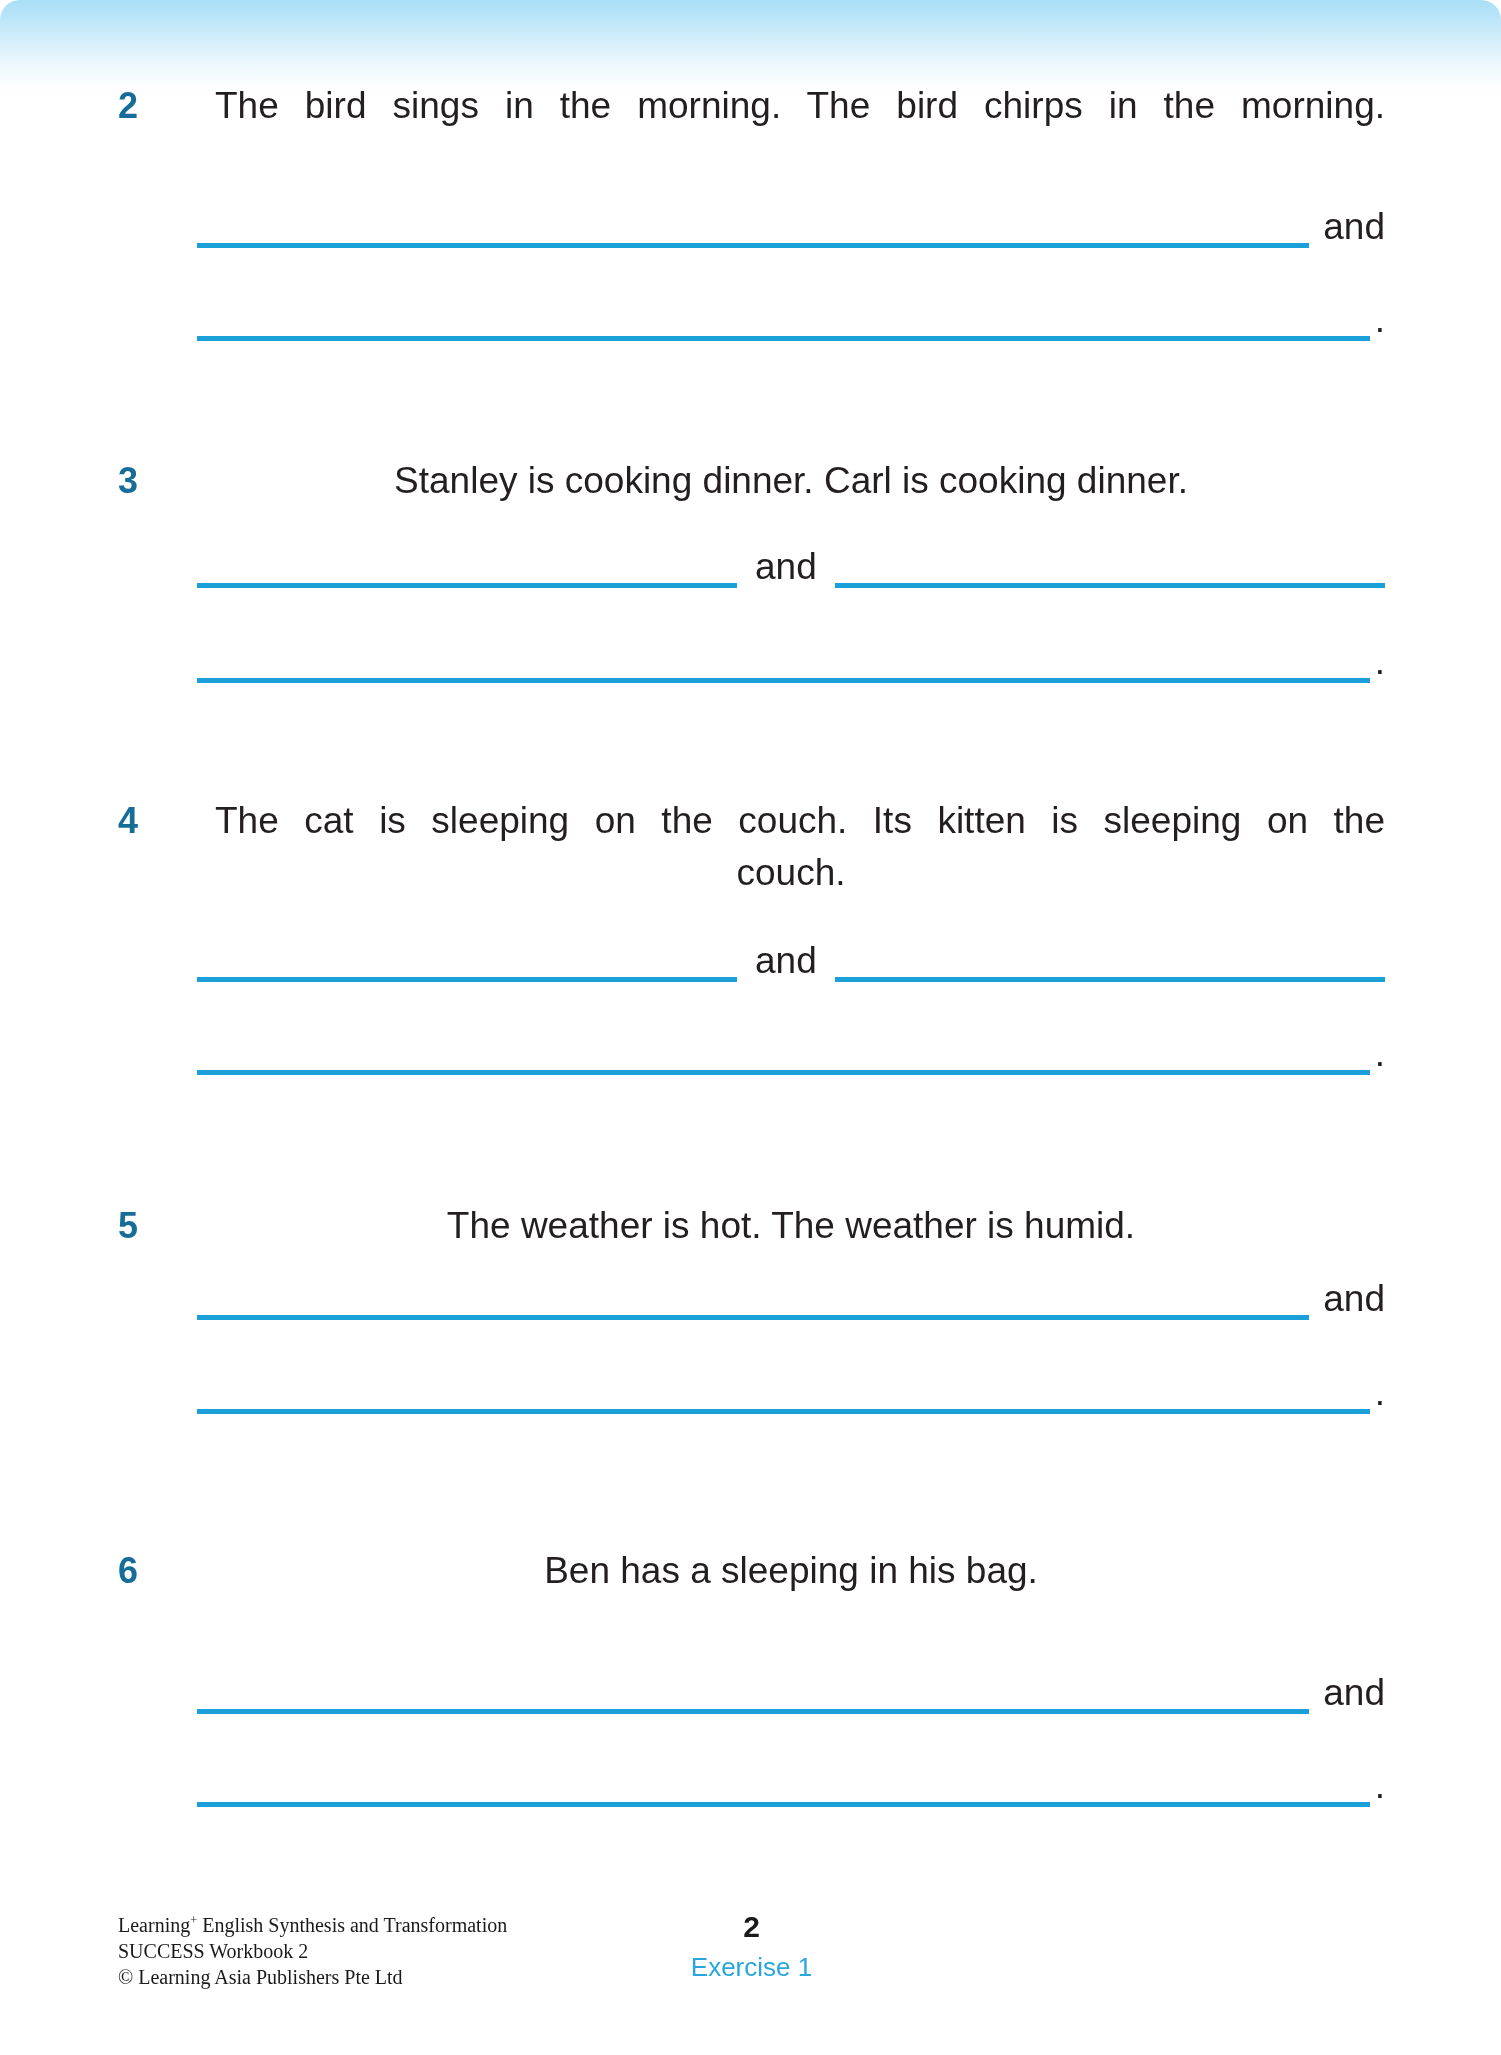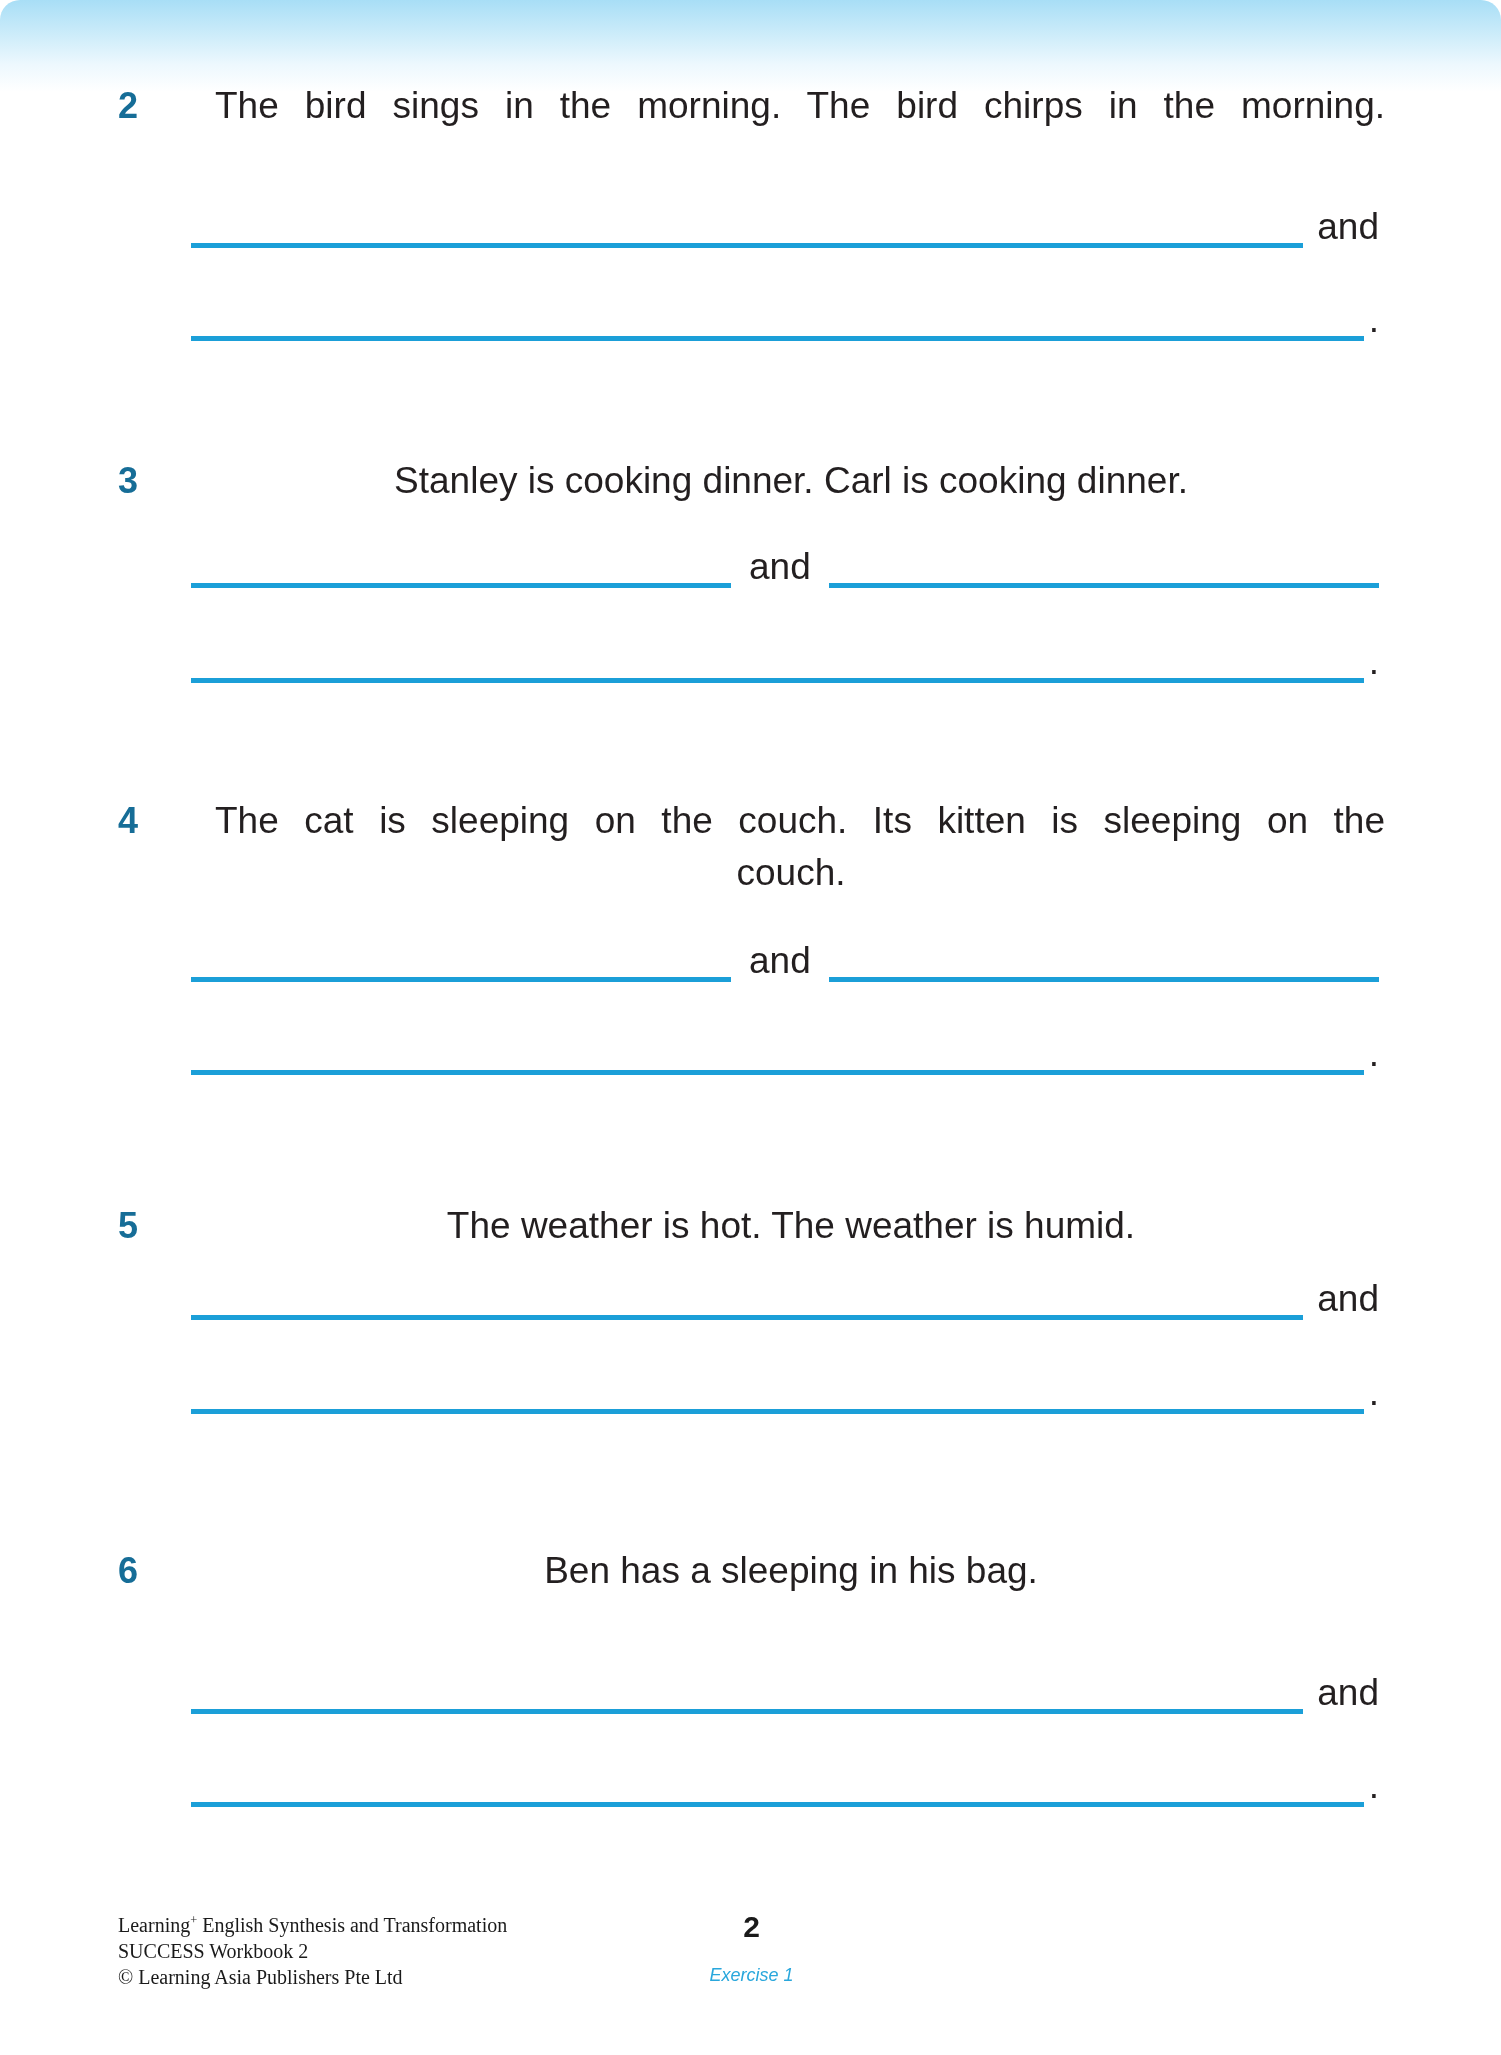--- a/index.html
+++ b/index.html
@@ -28,21 +28,21 @@
   .q-num{
     width:79px;flex:0 0 79px;
     font-size:36px;font-weight:700;color:var(--qnum-color);
     line-height:52px;
   }
   .q-text{flex:1;font-size:37px;line-height:52px;color:var(--body-color);}
   .q-text .line{text-align:justify;}
   .q-text .line.fill{text-align:justify;text-align-last:justify;margin-left:18px;}
   .q-text .line.last{text-align:center;}
   .blank-row{
-    position:absolute;left:191px;width:1188px;height:48px;
+    position:absolute;left:197px;width:1188px;height:48px;
     display:flex;align-items:flex-end;
   }
   .uline{
     height:48px;border-bottom:5px solid var(--line-color);
   }
   .uline.grow{flex:1;}
   .blank-word{
     font-size:37px;line-height:37px;color:var(--body-color);
     padding-bottom:3px;white-space:nowrap;
   }
@@ -55,22 +55,22 @@
     font-family:"Liberation Serif", serif;
     font-size:20px;line-height:26px;color:#1a1a1a;
   }
   .footer-imprint .b{font-weight:400;}
   .footer-center{
     position:absolute;left:118px;top:1910px;width:1267px;
     text-align:center;
   }
   .page-number{font-size:30px;font-weight:700;color:#1a1a1a;line-height:34px;}
   .exercise-label{
-    font-size:18px;font-style:italic;color:var(--exercise-color);
-    line-height:30px;margin-top:16px;
+    font-size:26px;color:var(--exercise-color);
+    line-height:30px;margin-top:8px;
   }
   sup{font-size:0.62em;}
 </style>
 </head>
 <body>
 
 <div class="header-band"></div>
 
 <div class="question" style="top:80px">
   <div class="q-num">2</div>

